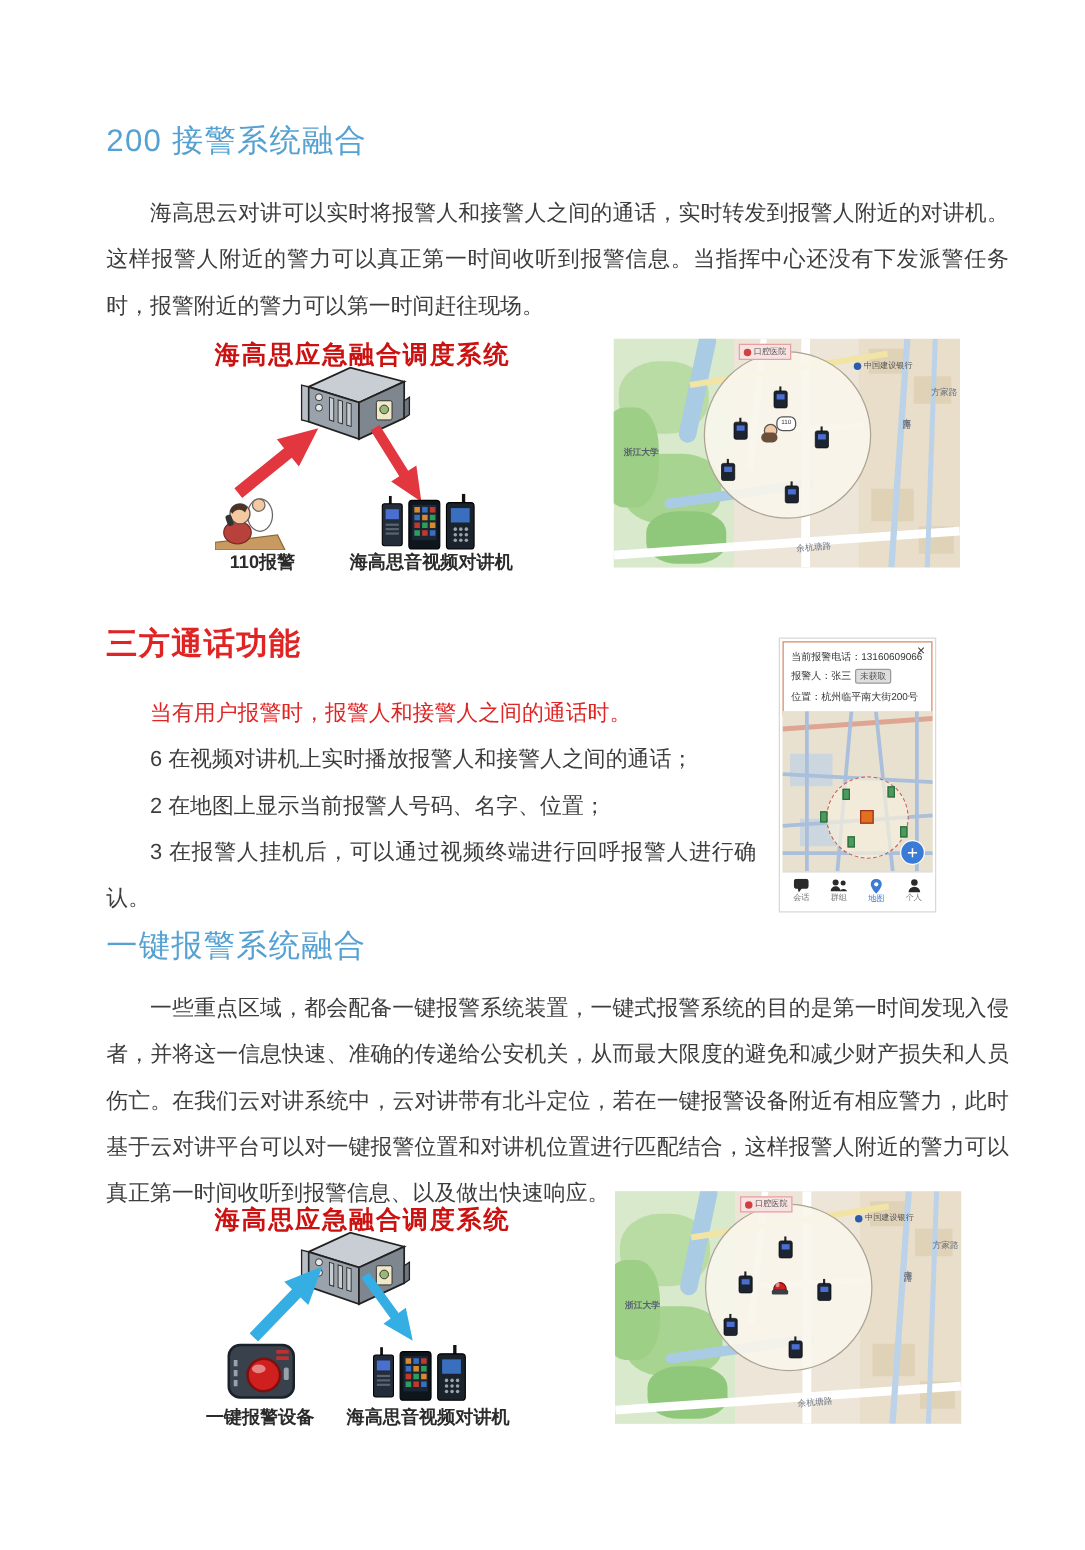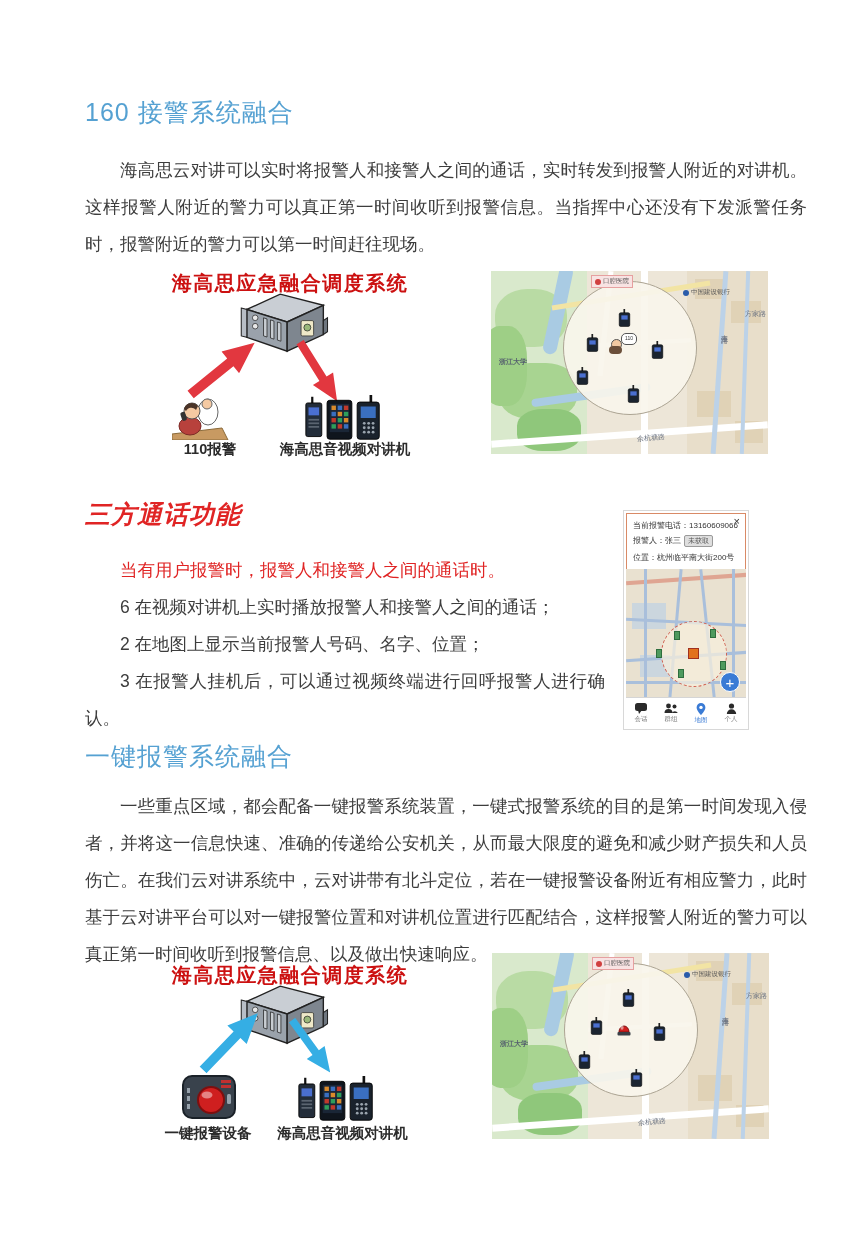--- a/index.html
+++ b/index.html
@@ -35,21 +35,21 @@
   .p-tab.active span{color:#3A7BD5;}
   .plus-btn{position:absolute;width:20px;height:20px;border-radius:50%;background:#3A7BD5;color:#fff;
             font-size:15px;line-height:19px;text-align:center;border:1px solid #fff;box-sizing:border-box;}
   .marker-g{position:absolute;width:4px;height:7px;background:#4E9A5E;border:0.5px solid #2E6E3E;}
 </style>
 </head>
 <body>
 
 <div class="page">
 
-  <div class="abs h-blue" style="left:85px;top:96px;">160 接警系统融合</div>
+  <div class="abs h-blue" style="left:85px;top:96px;">200 接警系统融合</div>
   <p class="abs body-p" style="left:85px;top:152px;width:722px;">海高思云对讲可以实时将报警人和接警人之间的通话，实时转发到报警人附近的对讲机。这样报警人附近的警力可以真正第一时间收听到报警信息。当指挥中心还没有下发派警任务时，报警附近的警力可以第一时间赶往现场。</p>
 
   <div class="abs" style="left:145px;top:268px;width:335px;height:200px;">
     <div class="abs d-title" style="left:0;top:2px;width:290px;">海高思应急融合调度系统</div>
 
     <svg class="abs" style="left:92px;top:22px;" width="92" height="64" viewBox="0 0 132 92">
       <polygon points="14,28 62,6 124,22 72,46" fill="#C9CED4" stroke="#222" stroke-width="2"></polygon>
       <polygon points="14,28 72,46 72,88 14,68" fill="#9AA2AB" stroke="#222" stroke-width="2"></polygon>
       <polygon points="72,46 124,22 124,64 72,88" fill="#7E868F" stroke="#222" stroke-width="2"></polygon>
       <circle cx="26" cy="40" r="4" fill="#E8E8E8" stroke="#222"></circle>
@@ -178,21 +178,21 @@
         <rect x="3" y="6" width="6" height="4" fill="#4A6FD0"></rect>
       </svg>
 
     <div class="abs" style="left:118px;top:62px;width:26px;height:22px;">
       <div class="abs" style="left:12px;top:0;width:14px;height:10px;background:#fff;border:1px solid #555;border-radius:5px;font-size:5px;line-height:9px;text-align:center;color:#333;">110</div>
       <div class="abs" style="left:2px;top:6px;width:9px;height:9px;background:#F2C9A2;border:1px solid #555;border-radius:50%;"></div>
       <div class="abs" style="left:0;top:13px;width:13px;height:8px;background:#6B4F3A;border-radius:4px;"></div>
     </div>
   </div>
 
-  <div class="abs h-red" style="left:85px;top:498px;font-style:italic;">三方通话功能</div>
+  <div class="abs h-red" style="left:85px;top:498px;">三方通话功能</div>
   <div class="abs" style="left:85px;top:552px;width:520px;">
     <p class="body-p red-lead">当有用户报警时，报警人和接警人之间的通话时。</p>
     <p class="body-p">6 在视频对讲机上实时播放报警人和接警人之间的通话；</p>
     <p class="body-p">2 在地图上显示当前报警人号码、名字、位置；</p>
     <p class="body-p">3 在报警人挂机后，可以通过视频终端进行回呼报警人进行确认。</p>
   </div>
 
   <div class="phone" style="left:623px;top:510px;width:126px;height:220px;">
     <div class="p-panel">
       <div class="p-line" style="top:6px;">当前报警电话：13160609066</div>

